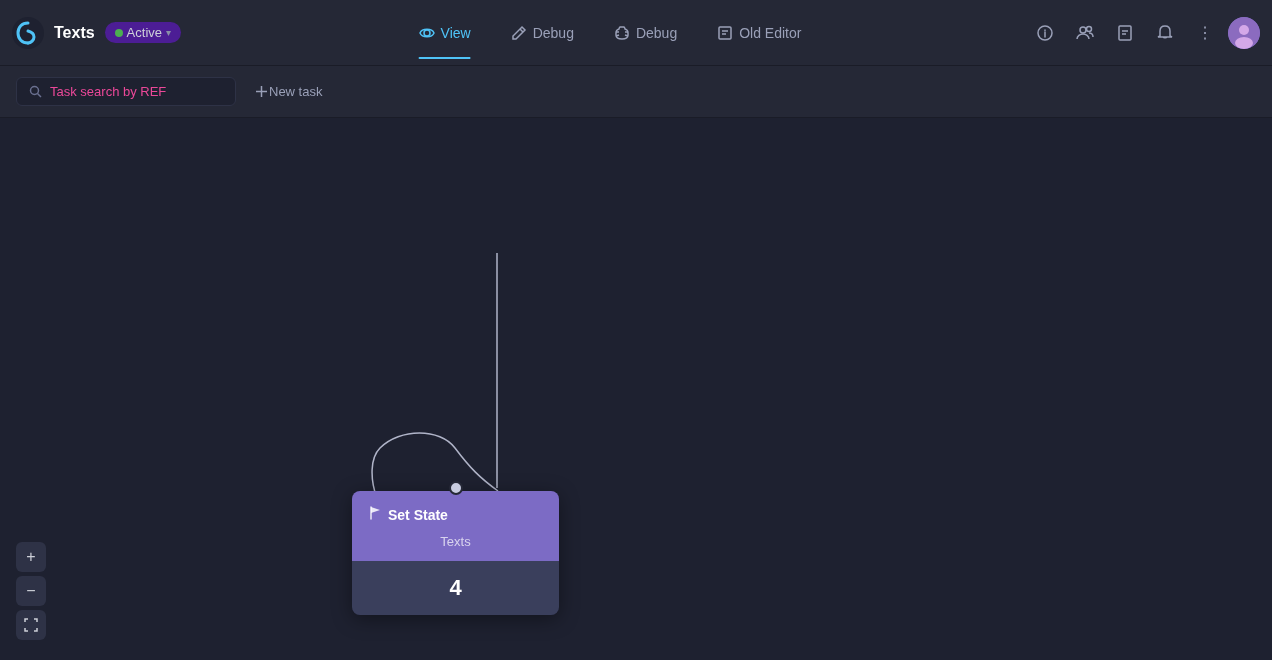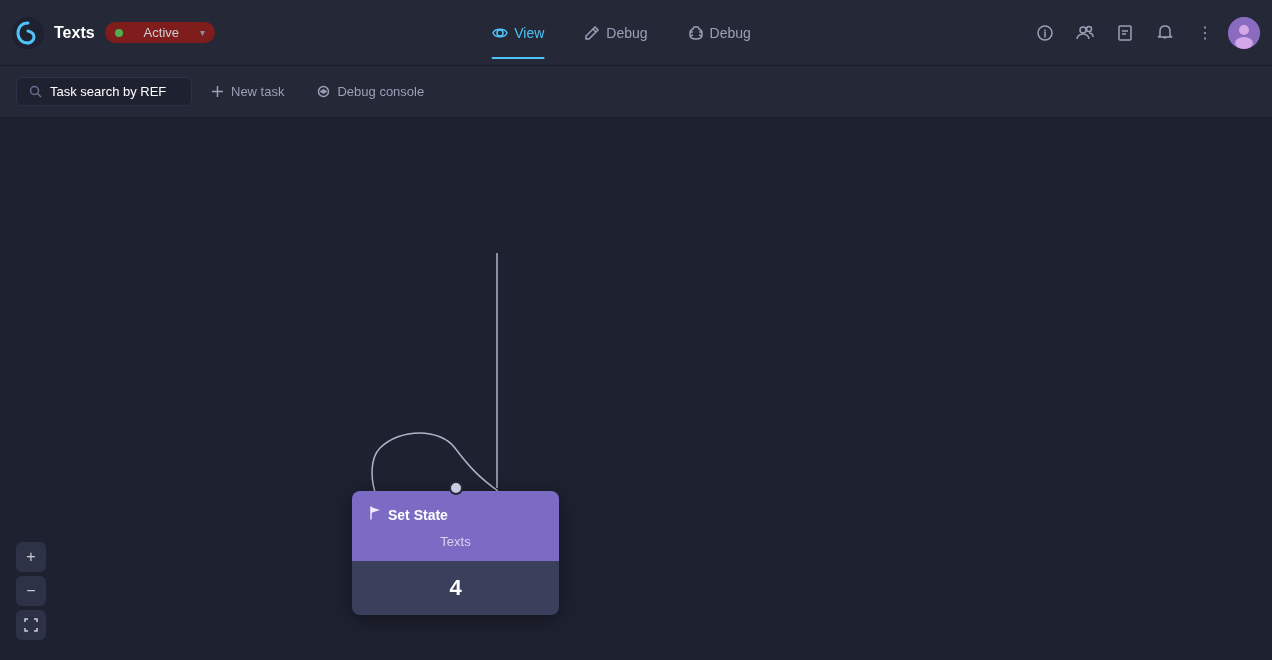--- a/index.html
+++ b/index.html
@@ -34,22 +34,22 @@
       height: 32px;
     }
     .app-title {
       font-size: 16px;
       font-weight: 600;
       color: #fff;
     }
     .status-badge {
       display: flex;
       align-items: center;
-      gap: 21px;
-      background: #7f1d1d;
+      gap: 4px;
+      background: #4c1d95;
       border-radius: 12px;
       padding: 3px 10px;
       font-size: 13px;
       color: #cdd0d8;
       cursor: pointer;
     }
     .status-dot {
       width: 8px;
       height: 8px;
       background: #4caf50;
@@ -144,29 +144,28 @@
       flex-shrink: 0;
     }
     .search-box {
       display: flex;
       align-items: center;
       gap: 8px;
       background: #1e2130;
       border: 1px solid #2e3246;
       border-radius: 6px;
       padding: 6px 12px;
-      width: 176px;
-      color: #ffffff;
+      width: 220px;
+      color: #ec4899;
       font-size: 13px;
       cursor: text;
     }
     .toolbar-btn {
       display: flex;
       align-items: center;
-      gap: 6px;
       padding: 6px 14px;
       border: none;
       background: transparent;
       color: #9aa0b8;
       font-size: 13px;
       cursor: pointer;
       border-radius: 6px;
       transition: color 0.15s;
     }
     .toolbar-btn svg { width: 15px; height: 15px; }
@@ -322,20 +321,27 @@
     </button>
 
     <button class="nav-btn">
       <svg viewBox="0 0 16 16" fill="none" stroke="currentColor" stroke-width="1.5">
         <path d="M6 2 C6 2, 5 3, 5 4 C3 4.5, 2 6, 2 8 L2 10 C2 12, 4 14, 8 14 C12 14, 14 12, 14 10 L14 8 C14 6, 13 4.5, 11 4 C11 3, 10 2, 10 2 Z"></path>
         <path d="M5 7 L2 7 M11 7 L14 7 M5 10 L2 11 M11 10 L14 11"></path>
       </svg>
       <span>Debug</span>
     </button>
 
+    <button class="nav-btn">
+      <svg viewBox="0 0 16 16" fill="none" stroke="currentColor" stroke-width="1.5">
+        <rect x="2" y="2" width="12" height="12" rx="1"></rect>
+        <path d="M5 6 H11 M5 9 H9"></path>
+      </svg>
+      <span>Old Editor</span>
+    </button>
   </div>
 
   <div class="nav-right">
     <button class="icon-btn">
       <svg width="18" height="18" viewBox="0 0 18 18" fill="none" stroke="currentColor" stroke-width="1.5">
         <circle cx="9" cy="9" r="7"></circle>
         <path d="M9 8 L9 13 M9 6 L9 6.5" stroke-linecap="round"></path>
       </svg>
     </button>
     <button class="icon-btn">
@@ -375,28 +381,20 @@
       <circle cx="5.5" cy="5.5" r="4"></circle>
       <path d="M8.5 8.5 L12 12"></path>
     </svg>
     <span>Task search by REF</span>
   </div>
   <button class="toolbar-btn">
     <svg viewBox="0 0 15 15" fill="none" stroke="currentColor" stroke-width="1.5">
       <path d="M7.5 2 V13 M2 7.5 H13"></path>
     </svg>
     <span>New task</span>
-  </button>
-  <button class="toolbar-btn">
-    <svg viewBox="0 0 15 15" fill="none" stroke="currentColor" stroke-width="1.5">
-      <circle cx="7.5" cy="7.5" r="5"></circle>
-      <path d="M4 7.5 L11 7.5"></path>
-      <circle cx="7.5" cy="7.5" r="1.5" fill="currentColor"></circle>
-    </svg>
-    <span>Debug console</span>
   </button>
 </div>
 
 <div class="canvas">
 
   <svg class="canvas-svg">
 
     <line x1="497" y1="135" x2="497" y2="370" stroke="#b0b4c8" stroke-width="1.5"></line>
 
     <path d="M 415 415 C 380 415, 360 350, 380 330 C 400 310, 440 310, 455 330 C 470 350, 480 360, 498 373" fill="none" stroke="#b0b4c8" stroke-width="1.5"></path>

